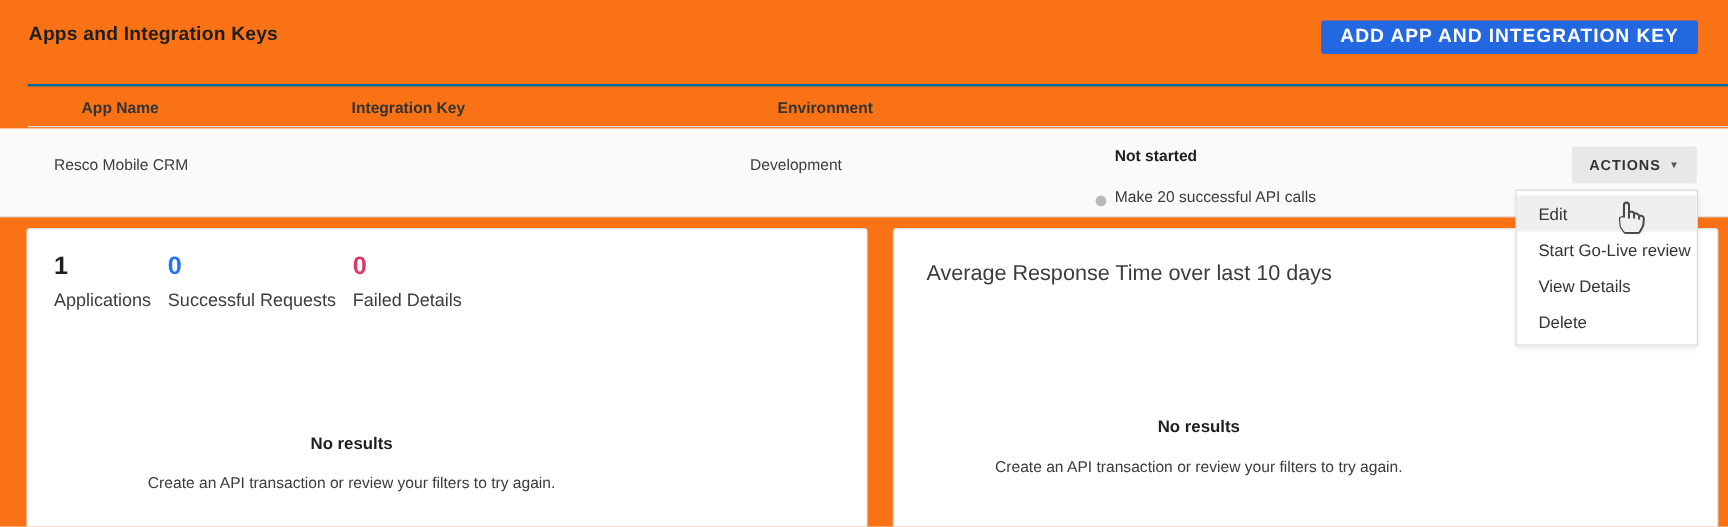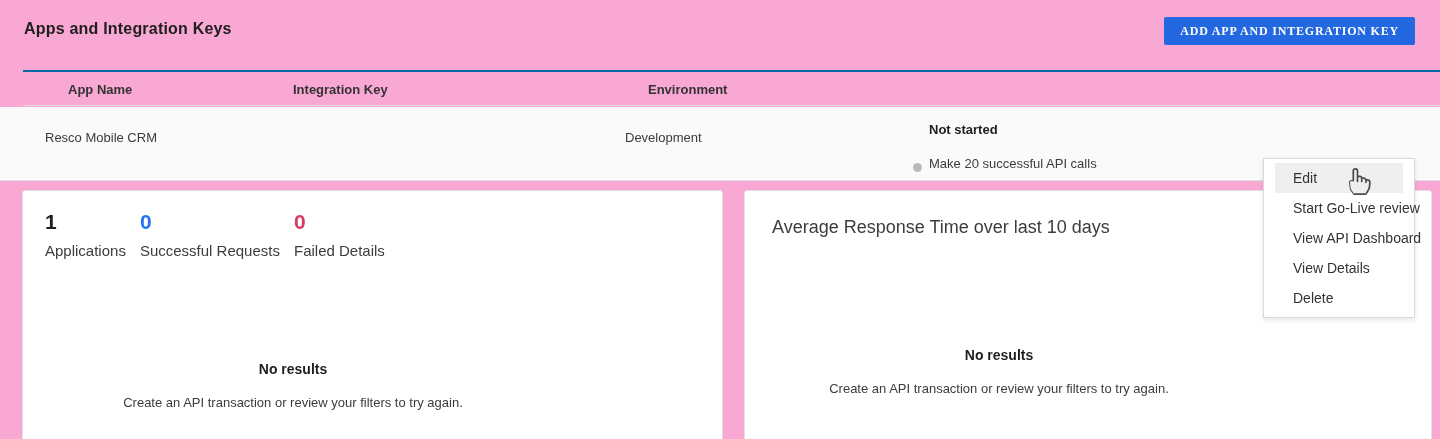--- a/index.html
+++ b/index.html
@@ -2,21 +2,21 @@
 <html><head>
 <meta charset="utf-8">
 <style>
   * { margin: 0; padding: 0; box-sizing: border-box; }
   html, body { background: #fff; }
   body { font-family: "Liberation Sans", sans-serif; }
   #screen {
     position: relative;
     width: 1440px;
     height: 439px;
-    background: #f9a8d4;
+    background: #f97316;
     overflow: hidden;
   }
 
   
   .page-title {
     position: absolute;
     left: 24px; top: 20px;
     font-size: 16px;
     font-weight: 700;
     color: #1e1e1e;
@@ -24,22 +24,22 @@
   }
   .add-btn {
     position: absolute;
     right: 25px; top: 17px;
     height: 28px;
     padding: 0 16px;
     background: #2368e0;
     color: #fff;
     border: none;
     border-radius: 2px;
-    font-family: Liberation Serif, serif;
-    font-size: 12px;
+    font-family: Liberation Sans, sans-serif;
+    font-size: 16px;
     font-weight: 700;
     letter-spacing: .8px;
     cursor: pointer;
     display: flex;
     align-items: center;
   }
 
   
   .thead {
     position: absolute;
@@ -126,21 +126,21 @@
   }
   .actions-caret { font-size: 8px; color: #555; }
 
   .dropdown {
     position: absolute;
     left: 1263px; top: 158px;
     width: 152px;
     background: #fff;
     border: 1px solid #d9d9d9;
     box-shadow: 0 2px 5px rgba(0,0,0,.10);
-    padding: 4px 11px;
+    padding: 4px 0;
     z-index: 5;
   }
   .menu-item {
     height: 30px;
     line-height: 30px;
     padding-left: 18px;
     font-size: 14px;
     color: #333;
     cursor: pointer;
     white-space: nowrap;
@@ -229,25 +229,28 @@
     <span class="td col-3">Development</span>
     <div class="status-cell">
       <span class="status-dot"></span>
       <span>
         <div class="status-title">Not started</div>
         <div class="status-detail">Make 20 successful API calls</div>
       </span>
     </div>
   </div>
 
+  <button class="actions-btn">
+    <span>ACTIONS</span>
+    <span class="actions-caret">▼</span>
+  </button>
 
   <div class="dropdown">
     <div class="menu-item hovered">Edit</div>
     <div class="menu-item">Start Go-Live review</div>
-    <div class="menu-item">View API Dashboard</div>
     <div class="menu-item">View Details</div>
     <div class="menu-item">Delete</div>
   </div>
 
   <svg class="cursor-icon" width="27" height="29" viewBox="0 0 16 16" fill="#4a4a4a" xmlns="http://www.w3.org/2000/svg">
     <path d="M6.75 1a.75.75 0 0 1 .75.75V8a.5.5 0 0 0 1 0V5.467l.086-.004c.317-.012.637-.008.816.027.134.027.294.096.448.182.077.042.15.147.15.314V8a.5.5 0 0 0 1 0V6.435l.106-.01c.316-.024.584-.01.708.04.118.046.3.207.486.43.081.096.15.19.2.259V8.5a.5.5 0 1 0 1 0v-1h.342a1 1 0 0 1 .995 1.1l-.271 2.715a2.5 2.5 0 0 1-.317.991l-1.395 2.442a.5.5 0 0 1-.434.252H6.035a.5.5 0 0 1-.416-.223l-1.433-2.15a1.5 1.5 0 0 1-.243-.666l-.345-3.105a1 1 0 0 1 .994-1.11h.435V7.5a.5.5 0 0 0 1 0V1.75A.75.75 0 0 1 6.75 1zM8.5 4.466V1.75a1.75 1.75 0 1 0-3.5 0v5.34l-1.2.24a1 1 0 0 0-.8.98v.413a1 1 0 0 0 .026.219l.345 3.105a2.5 2.5 0 0 0 .405 1.11l1.433 2.15A1.5 1.5 0 0 0 6.035 16h6.385a1.5 1.5 0 0 0 1.302-.756l1.395-2.441a3.5 3.5 0 0 0 .444-1.389l.271-2.715a2 2 0 0 0-1.99-2.199h-.581a5.114 5.114 0 0 0-.195-.248c-.191-.229-.51-.568-.88-.716-.364-.146-.846-.132-1.158-.108l-.132.012a1.26 1.26 0 0 0-.56-.642 2.632 2.632 0 0 0-.738-.288c-.31-.062-.739-.058-1.05-.046l-.048.002z"></path>
   </svg>
 
   <div class="panel panel-left">
     <div class="stats-row">

